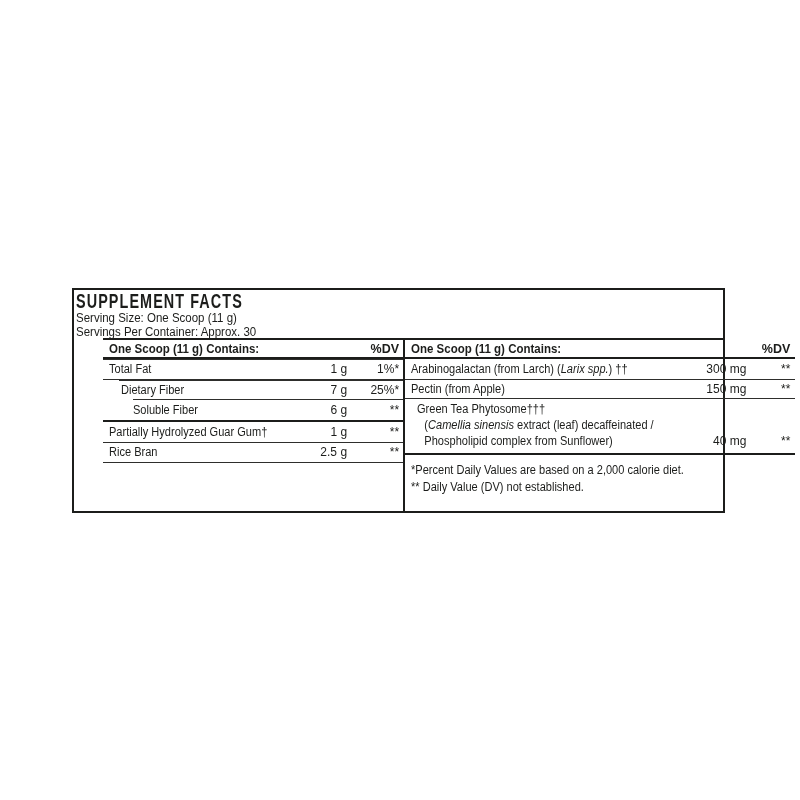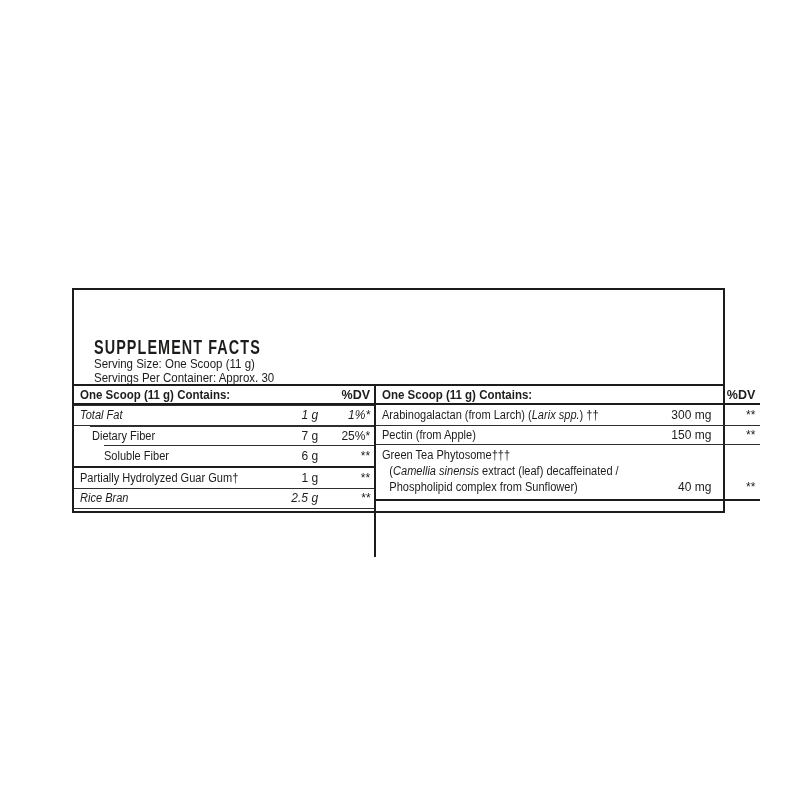--- a/index.html
+++ b/index.html
@@ -6,55 +6,55 @@
   html, body { width: 800px; height: 800px; background: #ffffff; }
   body { font-family: "Liberation Sans", sans-serif; color: #1c1d1b; position: relative; }
 
   .panel {
     position: absolute; left: 72px; top: 288px;
     width: 653px; height: 225px;
     border: 2px solid #1c1d1b;
     background: #ffffff;
   }
 
-  .head { height: 48px; padding: 1px 6px 0 20px; overflow: visible; margin-top: 46px; }
+  .head { height: 48px; padding: 1px 6px 0 2px; overflow: visible; }
   .title {
     font-weight: bold; font-size: 20px; line-height: 20px; letter-spacing: 1.5px;
     transform: scaleX(0.72); transform-origin: 0 50%; white-space: nowrap;
   }
   .serv {
     font-size: 12.5px; line-height: 14px;
     transform: scaleX(0.92); transform-origin: 0 50%; white-space: nowrap;
   }
 
-  .tbl { display: flex; border-top: 2px solid #1c1d1b; height: 173px; }
+  .tbl { display: flex; border-top: 2px solid #1c1d1b; height: 173px; margin-left: 29px; }
   .colL { width: 303px; border-right: 2px solid #1c1d1b; }
   .colR { flex: 1; }
 
   .grow { display: grid; align-items: center; }
   .gl3L { grid-template-columns: 1fr 66px 52px; padding: 0 4px 0 6px; }
   .gl3R { grid-template-columns: 1fr 72px 44px; padding: 0 5px 0 6px; }
 
   .hrow { height: 19px; line-height: 19px; font-weight: bold; font-size: 12.5px; border-bottom: 2px solid #1c1d1b; }
   .r { font-size: 12px; }
   .h20 { height: 20px; line-height: 20px; }
-  .h19 { height: 19px; line-height: 19px; font-style: italic; }
+  .h19 { height: 19px; line-height: 19px; }
   .h18 { height: 18px; line-height: 18px; }
 
   .lbl { transform: scaleX(0.92); transform-origin: 0 50%; white-space: nowrap; overflow: visible; }
   .p1 { padding-left: 13px; }
   .p2 { padding-left: 26px; }
   .amt, .dv { text-align: right; white-space: nowrap; }
 
   .hr { border-top: 1px solid #2e2e2c; height: 0; }
   .thick { border-top: 2px solid #1c1d1b; }
   .i1 { margin-left: 16px; }
   .i2 { margin-left: 30px; }
 
-  .gt { padding: 2px 5px 4px 6px; display: grid; grid-template-columns: 1fr 72px 44px; align-items: end; font-size: 12px; }
+  .gt { padding: 2px 5px 4px 12px; display: grid; grid-template-columns: 1fr 72px 44px; align-items: end; font-size: 12px; }
   .gt .gl { line-height: 16px; transform: scaleX(0.92); transform-origin: 0 50%; white-space: nowrap; }
   .gl2 { padding-left: 8px; }
   .gt .amt, .gt .dv { line-height: 16px; }
 
   .fnotes { padding: 7px 5px 0 6px; font-size: 12px; }
   .fn { line-height: 17px; transform: scaleX(0.92); transform-origin: 0 50%; white-space: nowrap; }
 
   i { font-style: italic; }
 </style>
 </head>
@@ -143,17 +143,21 @@
           <div>
             <div class="gl">Green Tea Phytosome†††</div>
             <div class="gl gl2"><span>(</span><i>Camellia sinensis</i><span> extract (leaf) decaffeinated /</span></div>
             <div class="gl gl2">Phospholipid complex from Sunflower)</div>
           </div>
           <span class="amt">40 mg</span>
           <span class="dv">**</span>
         </div>
         <div class="hr thick"></div>
 
+        <div class="fnotes">
+          <div class="fn">*Percent Daily Values are based on a 2,000 calorie diet.</div>
+          <div class="fn">** Daily Value (DV) not established.</div>
+        </div>
       </div>
 
     </div>
   </section>
 </div>
 
 </body></html>

